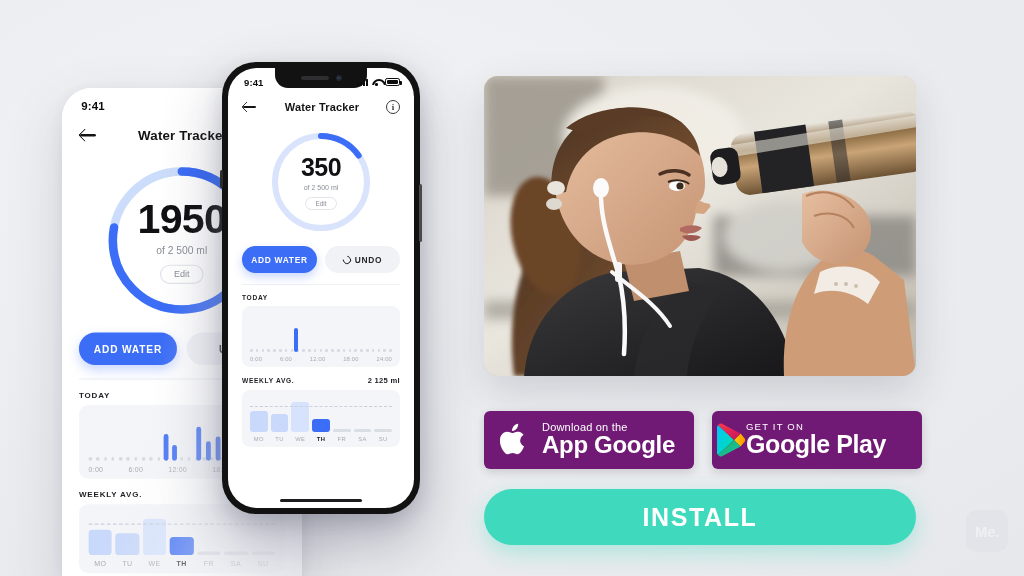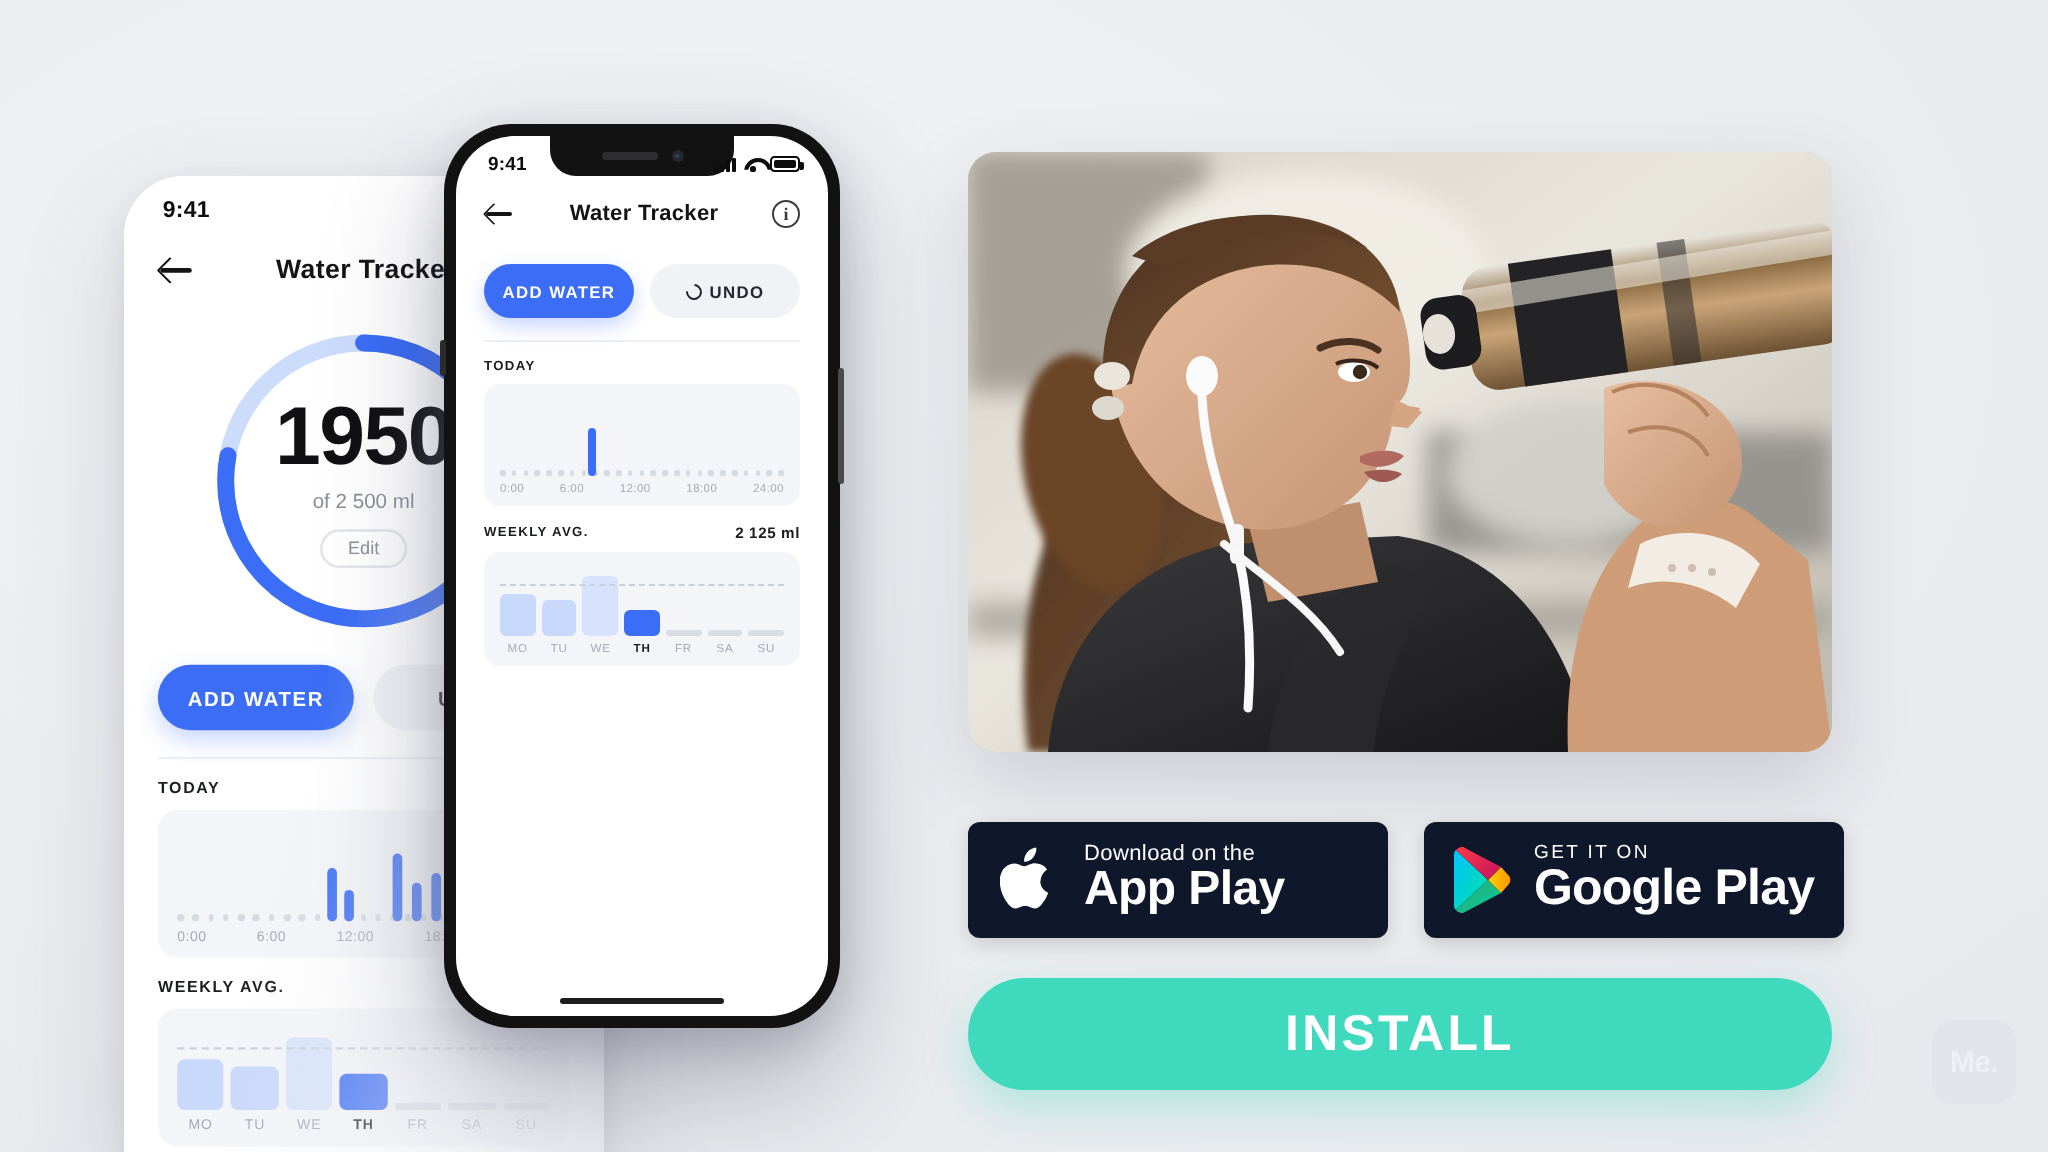--- a/index.html
+++ b/index.html
@@ -170,25 +170,25 @@
 
   
   .photo {
     position:absolute; left:484px; top:76px; width:432px; height:300px;
     border-radius:14px; overflow:hidden;
     box-shadow: 0 16px 40px rgba(55,60,85,0.18);
     background:#cfc6bb;
   }
   .badges { position:absolute; left:484px; top:411px; display:flex; gap:18px; }
   .badge {
-    background:#0f172a; border-radius:6px; height:58px; display:flex; align-items:center;
+    background:#701a75; border-radius:6px; height:58px; display:flex; align-items:center;
     cursor:pointer; box-shadow:0 3px 10px rgba(0,0,0,.15);
   }
   .badge-apple { width:210px; padding:0 16px; gap:12px; }
-  .badge-google { width:210px; padding:0 14px; gap:11px; }
+  .badge-google { width:210px; padding:0 4px; }
   .badge-txt { color:#fff; line-height:1.02; }
   .badge-small { font-size:11px; letter-spacing:.2px; display:block; }
   .badge-big { font-size:24px; font-weight:700; letter-spacing:-.3px; display:block; }
   .badge-small-g { font-size:9.5px; letter-spacing:1.2px; display:block; }
   .badge-big-g { font-size:25px; font-weight:700; letter-spacing:-.4px; display:block; }
 
   .install {
     position:absolute; left:484px; top:489px; width:432px; height:56px;
     background:#3fd9bd; border:none; border-radius:28px; cursor:pointer;
     color:#fff; font-size:25px; font-weight:700; letter-spacing:1.6px;
@@ -350,20 +350,33 @@
           </span>
       </span>
     </div>
 
     <div class="app-header">
       <div class="back-arrow"></div>
       <div class="hdr-title">Water Tracker</div>
       <div class="info-icon">i</div>
     </div>
 
+    <div class="ring-wrap">
+      <div class="ring" style="width:104px;height:104px">
+        <svg width="104" height="104" viewBox="0 0 104 104">
+          <circle cx="52" cy="52" r="46" fill="none" stroke="#d9e4fc" stroke-width="6"></circle>
+          <circle cx="52" cy="52" r="46" fill="none" stroke="#3b6df6" stroke-width="6" stroke-linecap="round" stroke-dasharray="44 245" transform="rotate(-90 52 52)"></circle>
+        </svg>
+        <div class="ring-center">
+          <div class="ring-val" style="font-size:25px">350</div>
+          <div class="ring-sub" style="font-size:7px">of 2 500 ml</div>
+          <div class="edit-pill" style="font-size:6.4px;padding:2px 9px;margin-top:6px">Edit</div>
+        </div>
+      </div>
+    </div>
 
     <div class="actions">
       <button class="btn btn-primary">ADD WATER</button>
       <button class="btn btn-ghost">
         <span class="undo-glyph"></span>
         <span>UNDO</span>
       </button>
     </div>
     <div class="divider"></div>
 
@@ -554,21 +567,21 @@
 </div>
 
 <div class="badges">
   <div class="badge badge-apple">
     <svg width="30" height="36" viewBox="0 0 30 36">
       <path d="M20.3 18.6c0-3.9 3.2-5.8 3.3-5.9-1.8-2.6-4.6-3-5.6-3-2.4-.25-4.6 1.4-5.8 1.4-1.2 0-3-1.37-4.95-1.33-2.5.04-4.85 1.47-6.15 3.72-2.6 4.55-.66 11.3 1.9 15 1.25 1.8 2.74 3.83 4.7 3.76 1.88-.08 2.6-1.22 4.88-1.22 2.27 0 2.92 1.22 4.9 1.18 2.03-.04 3.3-1.84 4.53-3.66 1.43-2.1 2.02-4.13 2.05-4.23-.04-.02-3.93-1.51-3.97-5.98z" fill="#fff"></path>
       <path d="M16.6 6.7C17.64 5.4 18.35 3.6 18.15 1.8c-1.55.06-3.42 1.03-4.5 2.33-.96 1.15-1.8 3-1.58 4.75 1.73.14 3.5-.88 4.53-2.18z" fill="#fff"></path>
     </svg>
     <span class="badge-txt">
       <span class="badge-small">Download on the</span>
-      <span class="badge-big">App Play</span>
+      <span class="badge-big">App Google</span>
     </span>
   </div>
 
   <div class="badge badge-google">
     <svg width="30" height="34" viewBox="0 0 30 34">
       <defs>
         <linearGradient id="gpA" x1="0" y1="0" x2="1" y2="1">
           <stop offset="0%" stop-color="#00c3ff"></stop>
             <stop offset="100%" stop-color="#00e3a0"></stop>
         </linearGradient>

